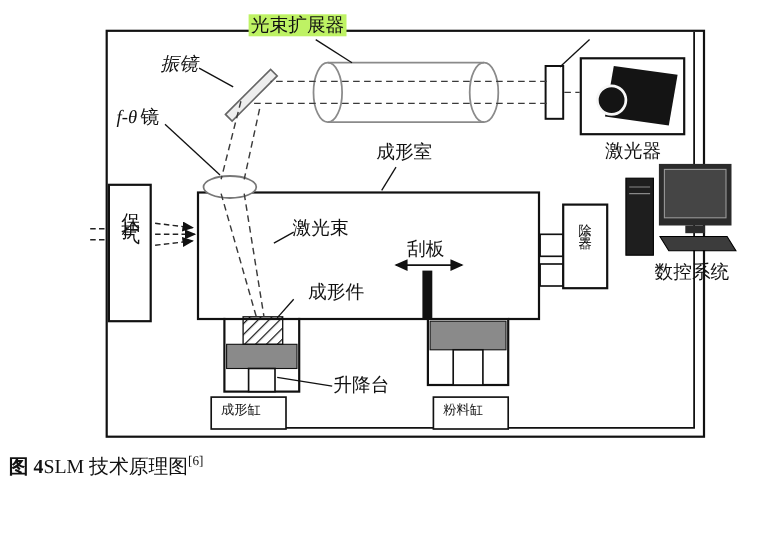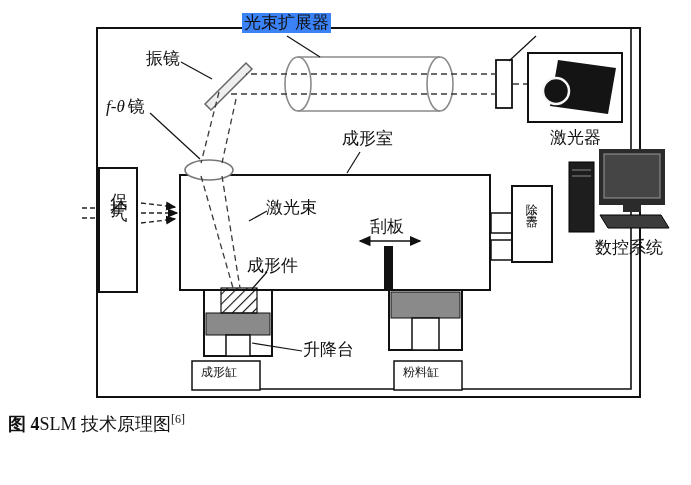--- a/index.html
+++ b/index.html
@@ -9,21 +9,21 @@
     font-family:"Liberation Serif","DejaVu Serif",serif;
     color:#111;
   }
   .stage { position:relative; width:691px; height:485px; overflow:hidden; background:#fff; }
   svg.schematic { position:absolute; left:0; top:0; }
 
   .lbl {
     position:absolute; font-size:17px; line-height:1.15;
     white-space:nowrap; color:#111; z-index:5;
   }
-  .lbl.bg { background:#3b82f6; padding:0 2px;margin-left:16px; }
+  .lbl.bg { background:#bef264; padding:0 2px; }
   .lbl.sm { font-size:12px; }
   .vlabel {
     writing-mode:vertical-rl; text-orientation:upright;
     letter-spacing:6px; white-space:normal;
   }
   .it { font-style:italic; }
 
   .caption { position:absolute; left:8px; top:413px; width:676px; z-index:5; }
   .cap-line { font-size:18px; line-height:1.25; }
   .cap-line.en { margin-top:9px; font-size:17px; }
@@ -148,30 +148,30 @@
       <line x1="181" y1="62" x2="212" y2="79"></line>
       <line x1="150" y1="113" x2="200" y2="159"></line>
       <line x1="360" y1="152" x2="347" y2="173"></line>
       <line x1="267" y1="211" x2="249" y2="221"></line>
       <line x1="267" y1="272" x2="252" y2="289"></line>
       <line x1="302" y1="351" x2="252" y2="343"></line>
     </g>
   </svg>
 
   <div class="lbl bg" style="left:226px; top:13px;">光束扩展器</div>
-  <div class="lbl" style="left:146px; top:49px;">振镜</div>
+  <div class="lbl" style="left:146px; top:49px;font-style:italic;">振镜</div>
   <div class="lbl" style="left:106px; top:97px;"><span class="it">f-θ</span><span style="margin-left:3px;">镜</span></div>
   <div class="lbl" style="left:342px; top:129px;">成形室</div>
   <div class="lbl" style="left:550px; top:128px;">激光器</div>
   <div class="lbl vlabel" style="left:109px; top:180px;">保护气</div>
   <div class="lbl" style="left:266px; top:198px;">激光束</div>
   <div class="lbl" style="left:370px; top:217px;">刮板</div>
   <div class="lbl vlabel sm" style="left:524px; top:194px;">除尘器</div>
   <div class="lbl" style="left:595px; top:238px;">数控系统</div>
-  <div class="lbl" style="left:247px; top:256px;">成形件</div>
+  <div class="lbl" style="left:280px; top:256px;">成形件</div>
   <div class="lbl" style="left:303px; top:340px;">升降台</div>
   <div class="lbl sm" style="left:201px; top:366px;">成形缸</div>
   <div class="lbl sm" style="left:403px; top:366px;">粉料缸</div>
 
   <div class="caption">
     <div class="cap-line zh">
       <span class="cap-label">图 4</span><span>SLM 技术原理图</span><sup class="ref">[6]</sup>
     </div>
   </div>
 

